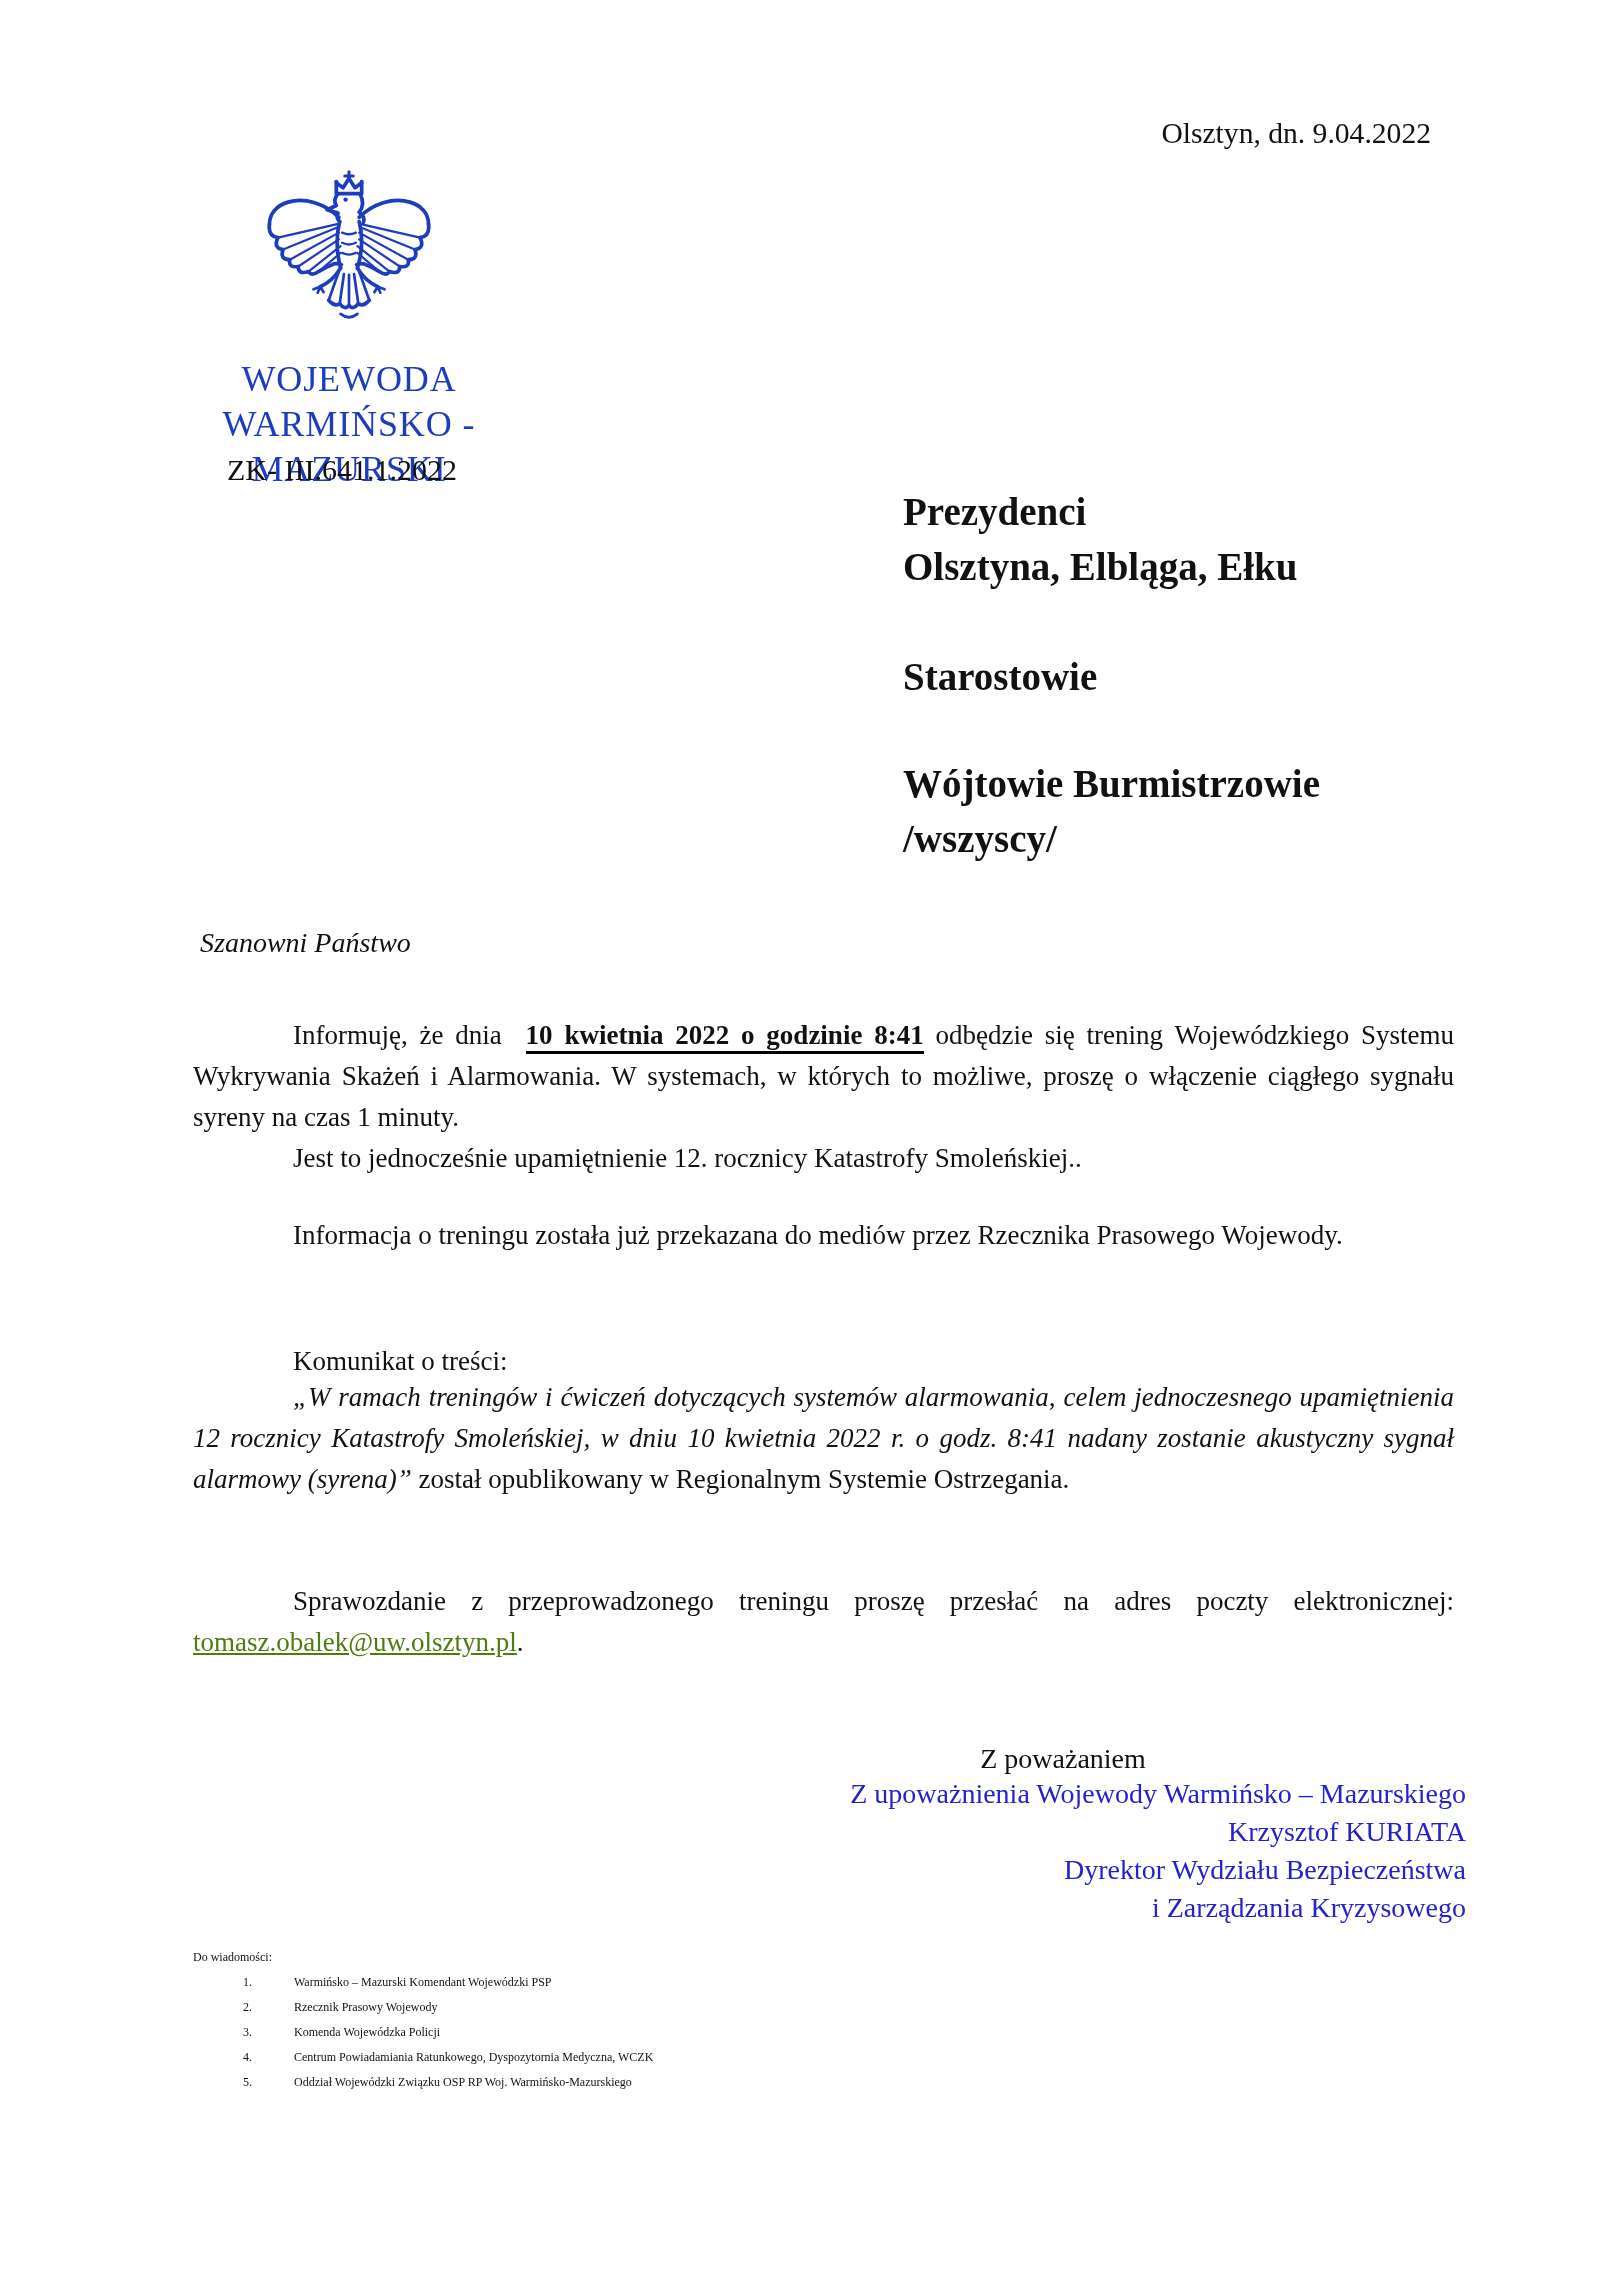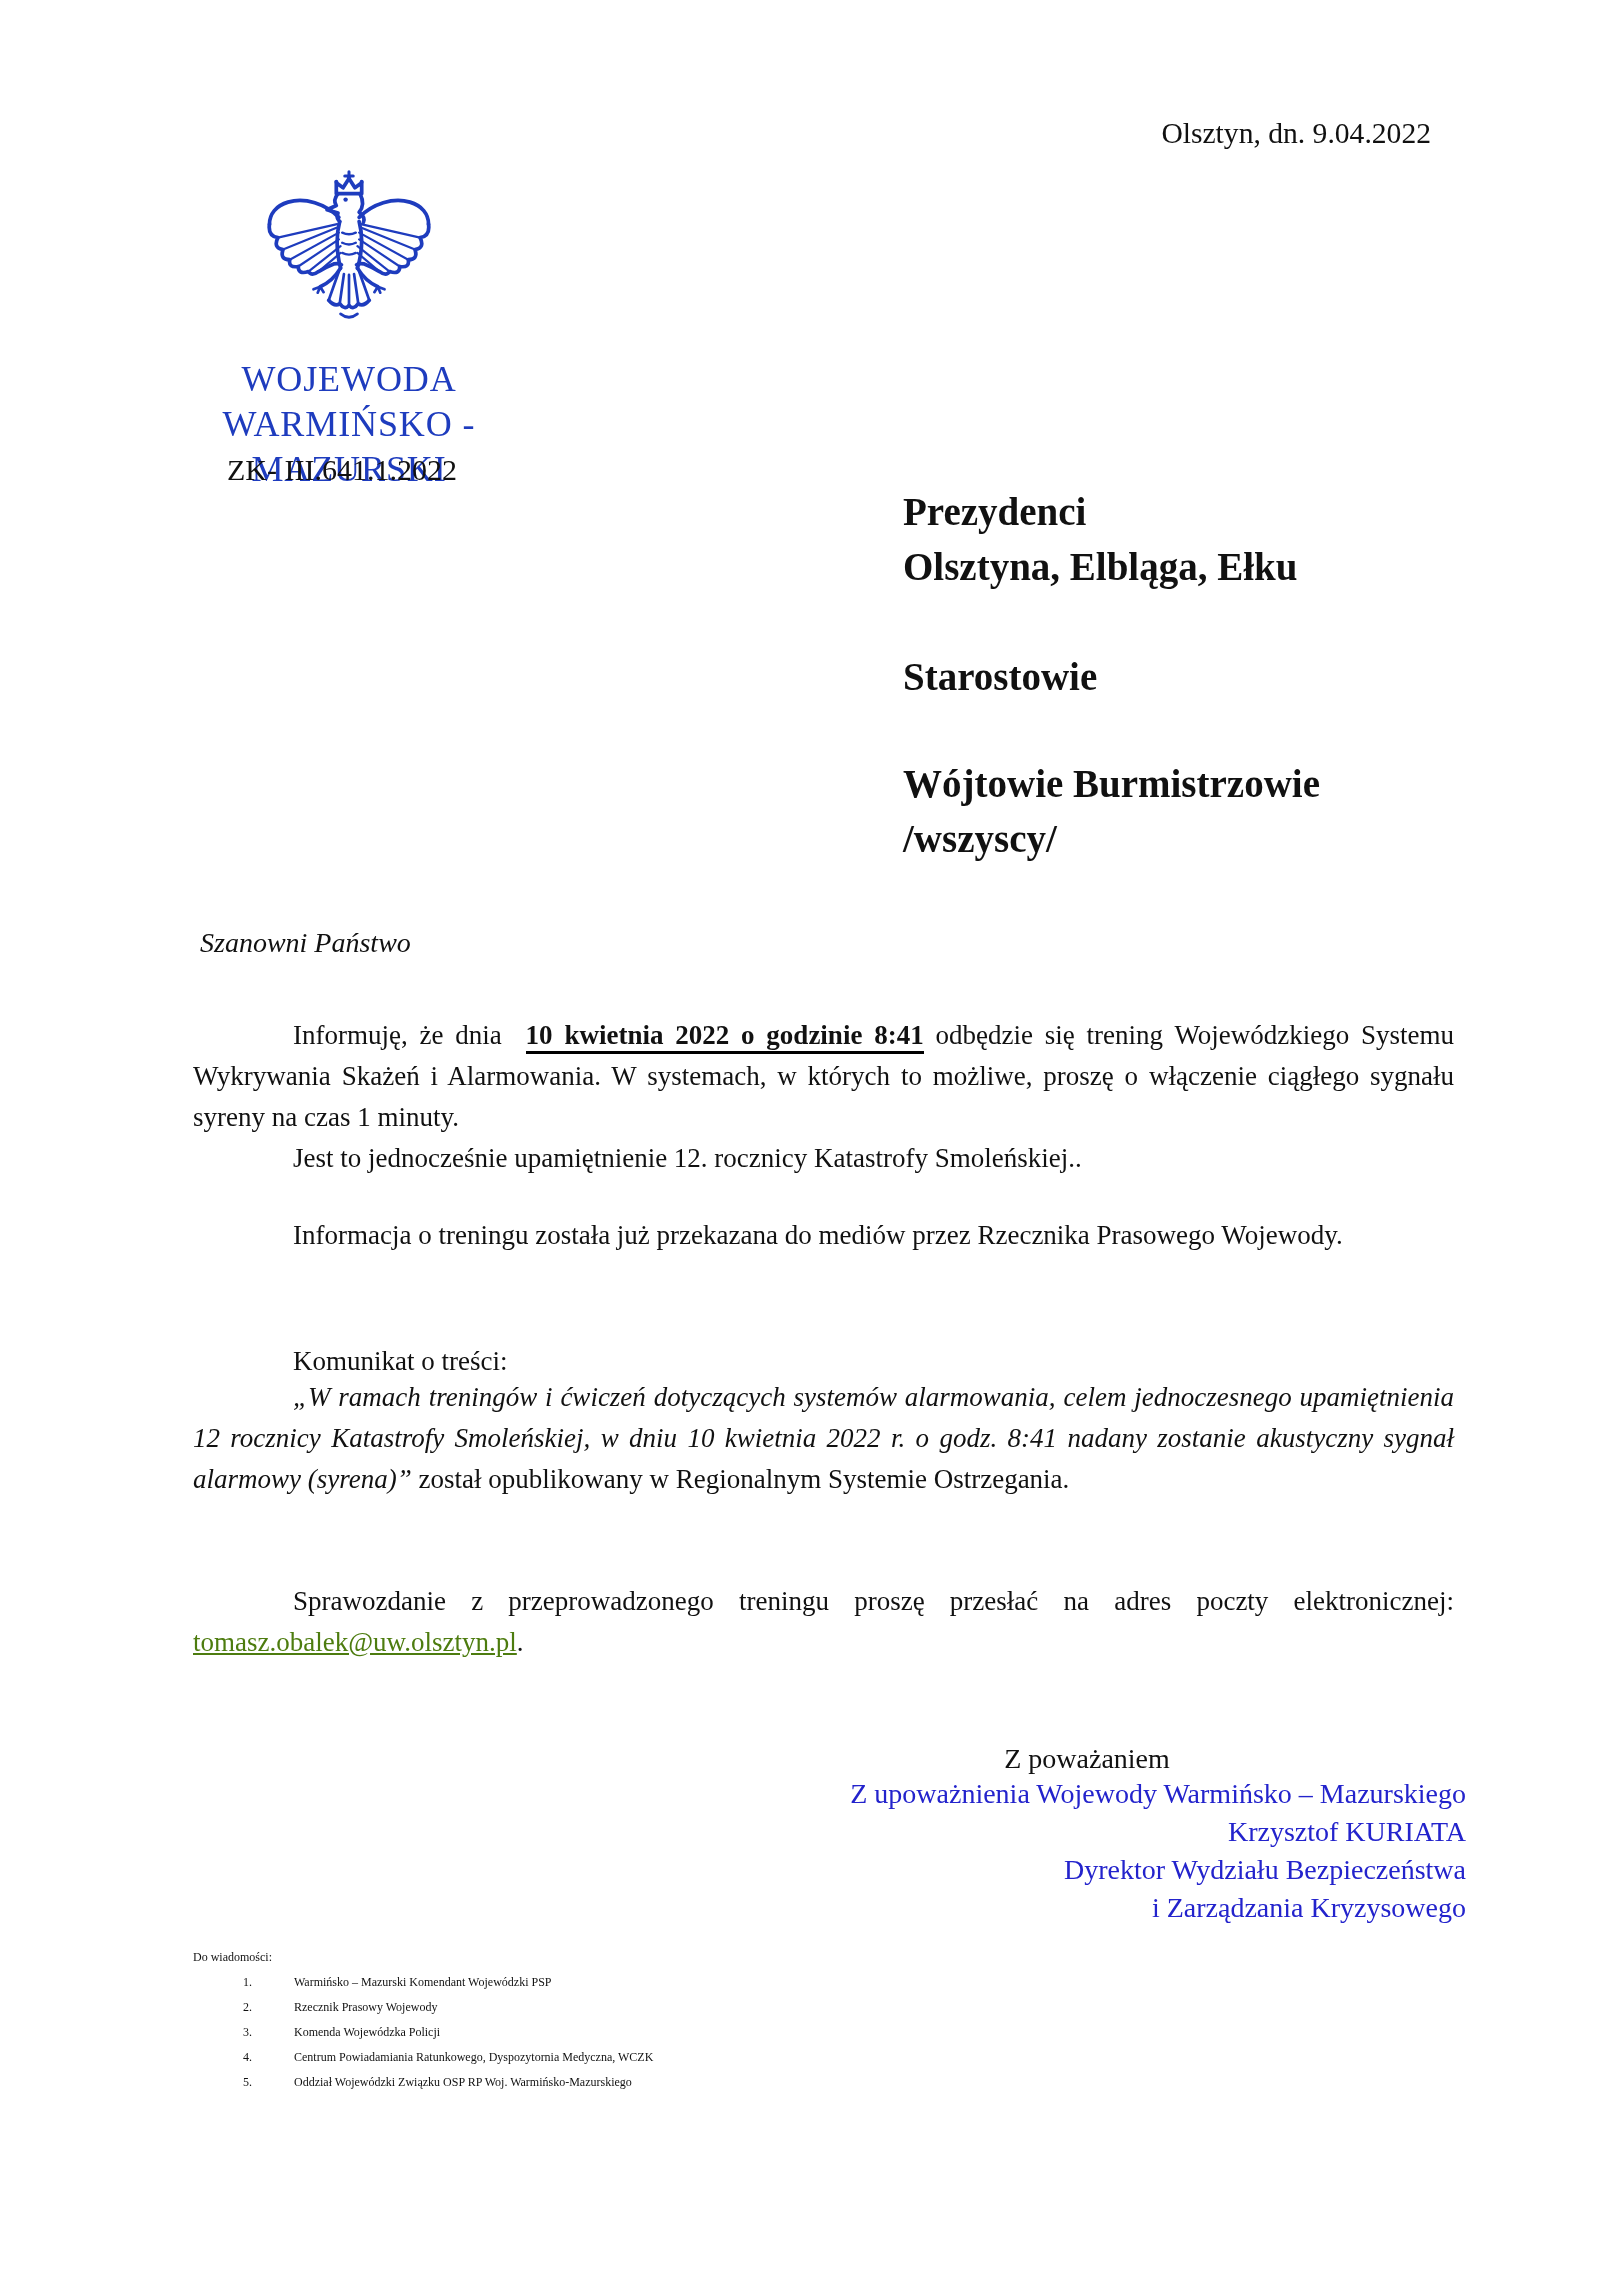--- a/index.html
+++ b/index.html
@@ -62,21 +62,21 @@
     border-bottom:3.6px solid #000;
     padding-bottom:0.9px;
     margin-left:12px;
   }
   .italic{font-style:italic;}
   .email-link{
     color:#4d7c0f;text-decoration:underline;cursor:pointer;
   }
   
   .closing-regards{
-    position:absolute;left:708px;top:1741px;width:758px;
+    position:absolute;left:684px;top:1741px;width:758px;
     text-align:center;font-size:28px;line-height:36px;
   }
   .closing-blue{
     position:absolute;left:708px;top:1775px;width:758px;
     text-align:right;font-size:28px;line-height:38px;
     color:#2323cc;
   }
   
   .cc-block{
     position:absolute;left:193px;top:1945px;width:1075px;

